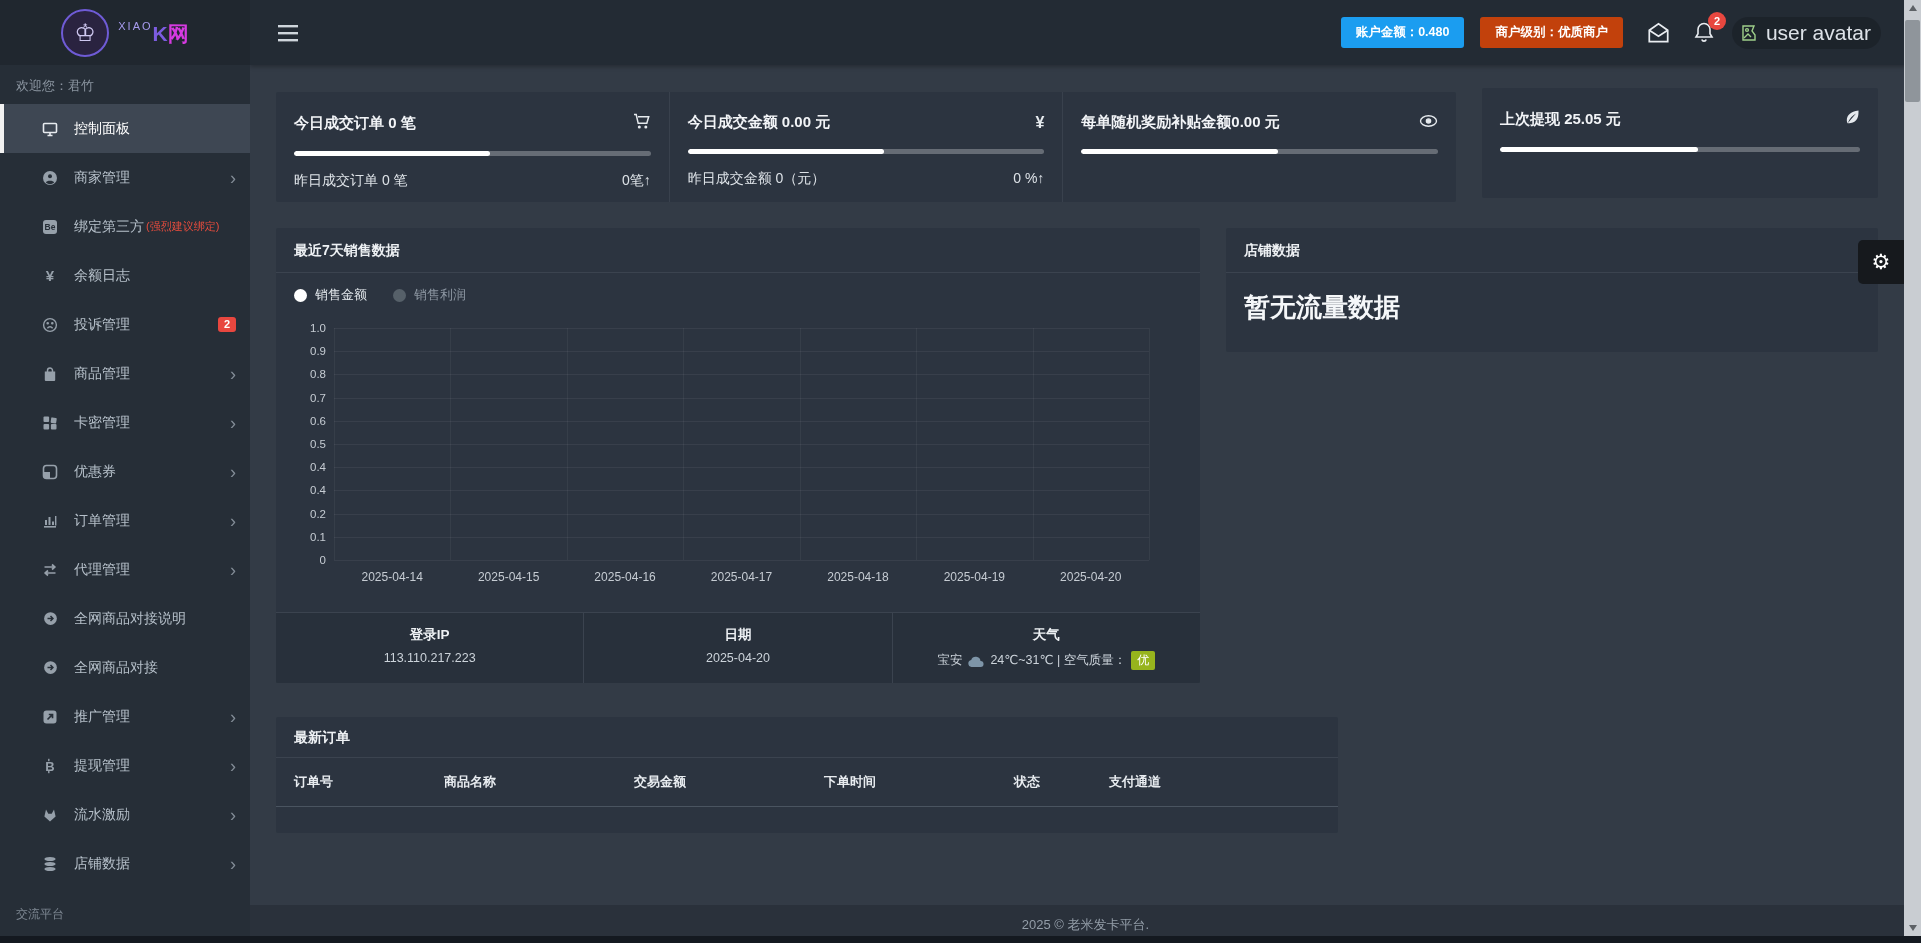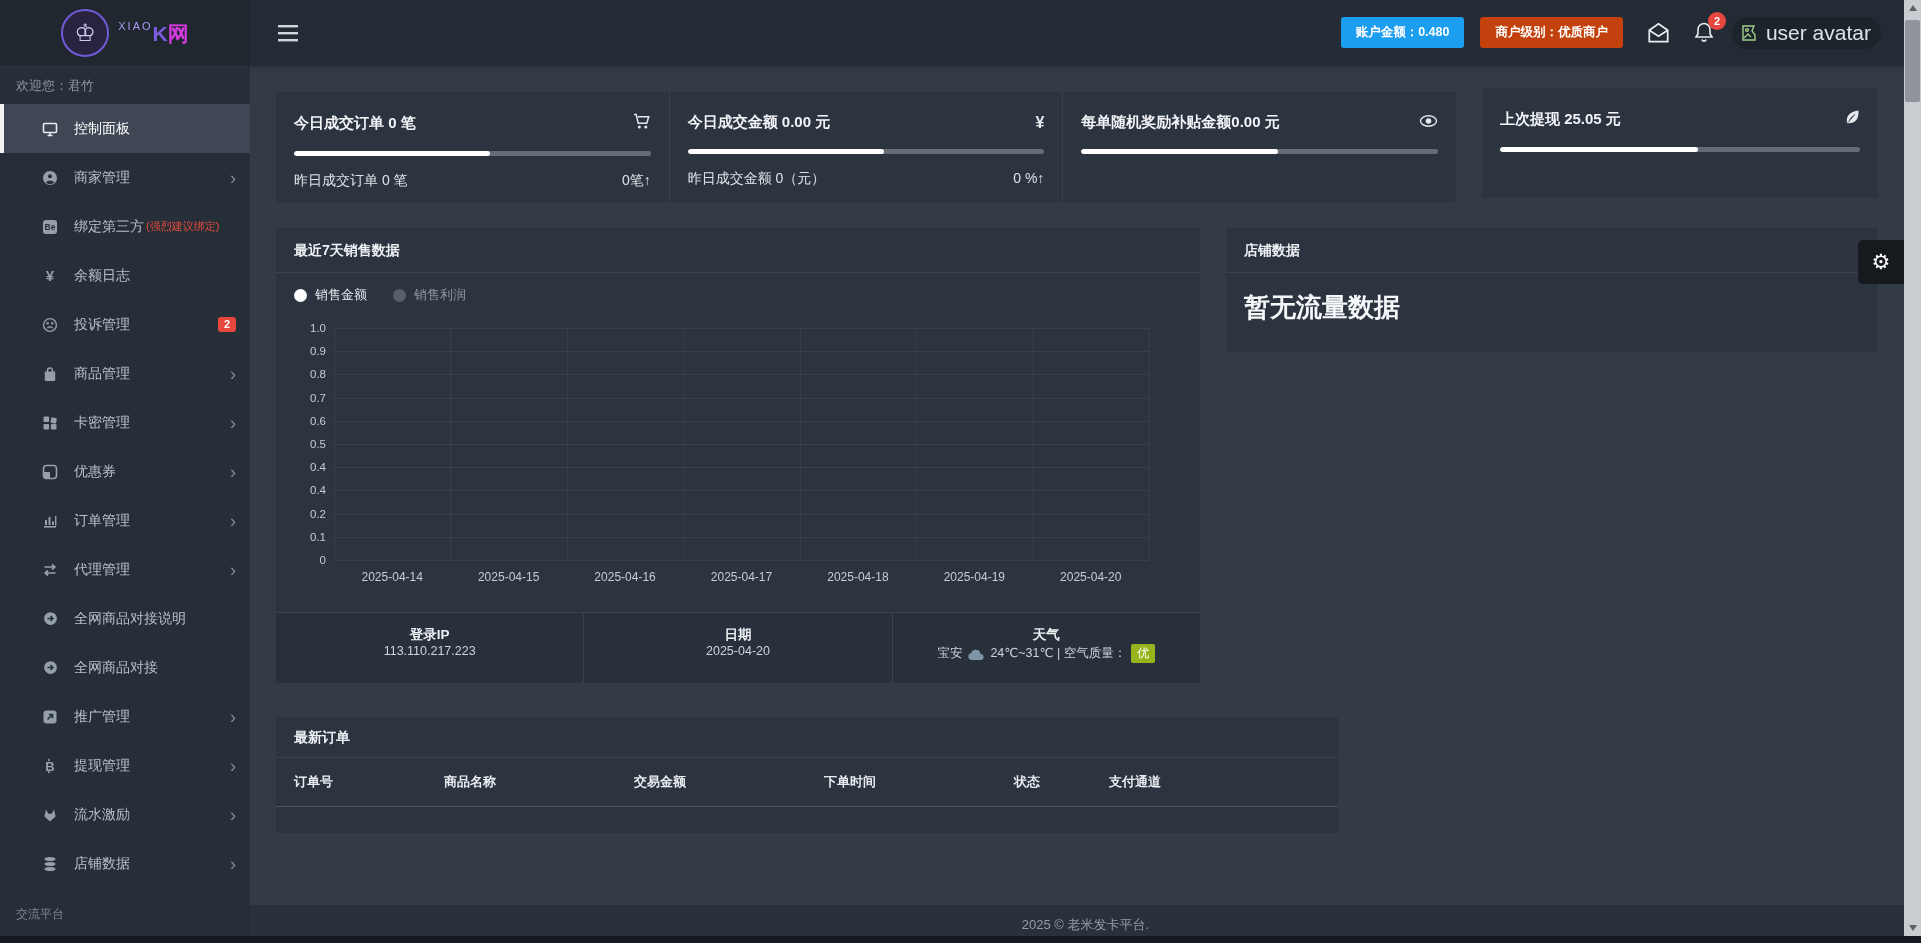--- a/index.html
+++ b/index.html
@@ -63,21 +63,21 @@
   .legend-dot{width:13px;height:13px;border-radius:50%;}
   .plot{position:absolute;left:58px;top:100px;width:815px;height:232px;}
   .gridline-h{position:absolute;left:0;width:100%;height:1px;background:rgba(255,255,255,.06);}
   .gridline-v{position:absolute;top:0;height:100%;width:1px;background:rgba(255,255,255,.05);}
   .ytick{position:absolute;width:44px;text-align:right;font-size:11.5px;color:#c6ccd3;}
   .xtick{position:absolute;text-align:center;font-size:12px;color:#c6ccd3;}
   .info-row{position:absolute;left:0;right:0;bottom:0;height:70px;border-top:1px solid #3b434f;
     display:flex;background:rgba(0,0,0,.07);}
   .info-col{flex:1;text-align:center;padding-top:13px;}
   .info-col + .info-col{border-left:1px solid #3b434f;}
-  .info-label{font-size:13.5px;font-weight:bold;color:#eef1f4;}
+  .info-label{font-size:13.5px;font-weight:bold;color:#eef1f4;margin-bottom:7px;}
   .info-value{font-size:12.5px;color:#ccd3da;display:flex;align-items:center;justify-content:center;gap:5px;}
   .aqi-badge{color:#fff;font-size:12px;padding:1px 6px;border-radius:2px;}
   
   .shop-empty{padding:17px 18px;font-size:26px;font-weight:bold;color:#f5f7f9;}
   
   .orders-head{display:flex;padding:0 18px;height:48px;align-items:center;border-bottom:1px solid #4a5460;font-family:Liberation Mono, monospace;}
   .oh-col{font-size:13px;font-weight:bold;color:#e8ecf0;}
   
   .footer{position:absolute;left:0;right:0;top:840px;height:38px;background:#2a313b;
     text-align:center;font-size:13px;color:#939da8;padding-top:11px;box-sizing:border-box;}

